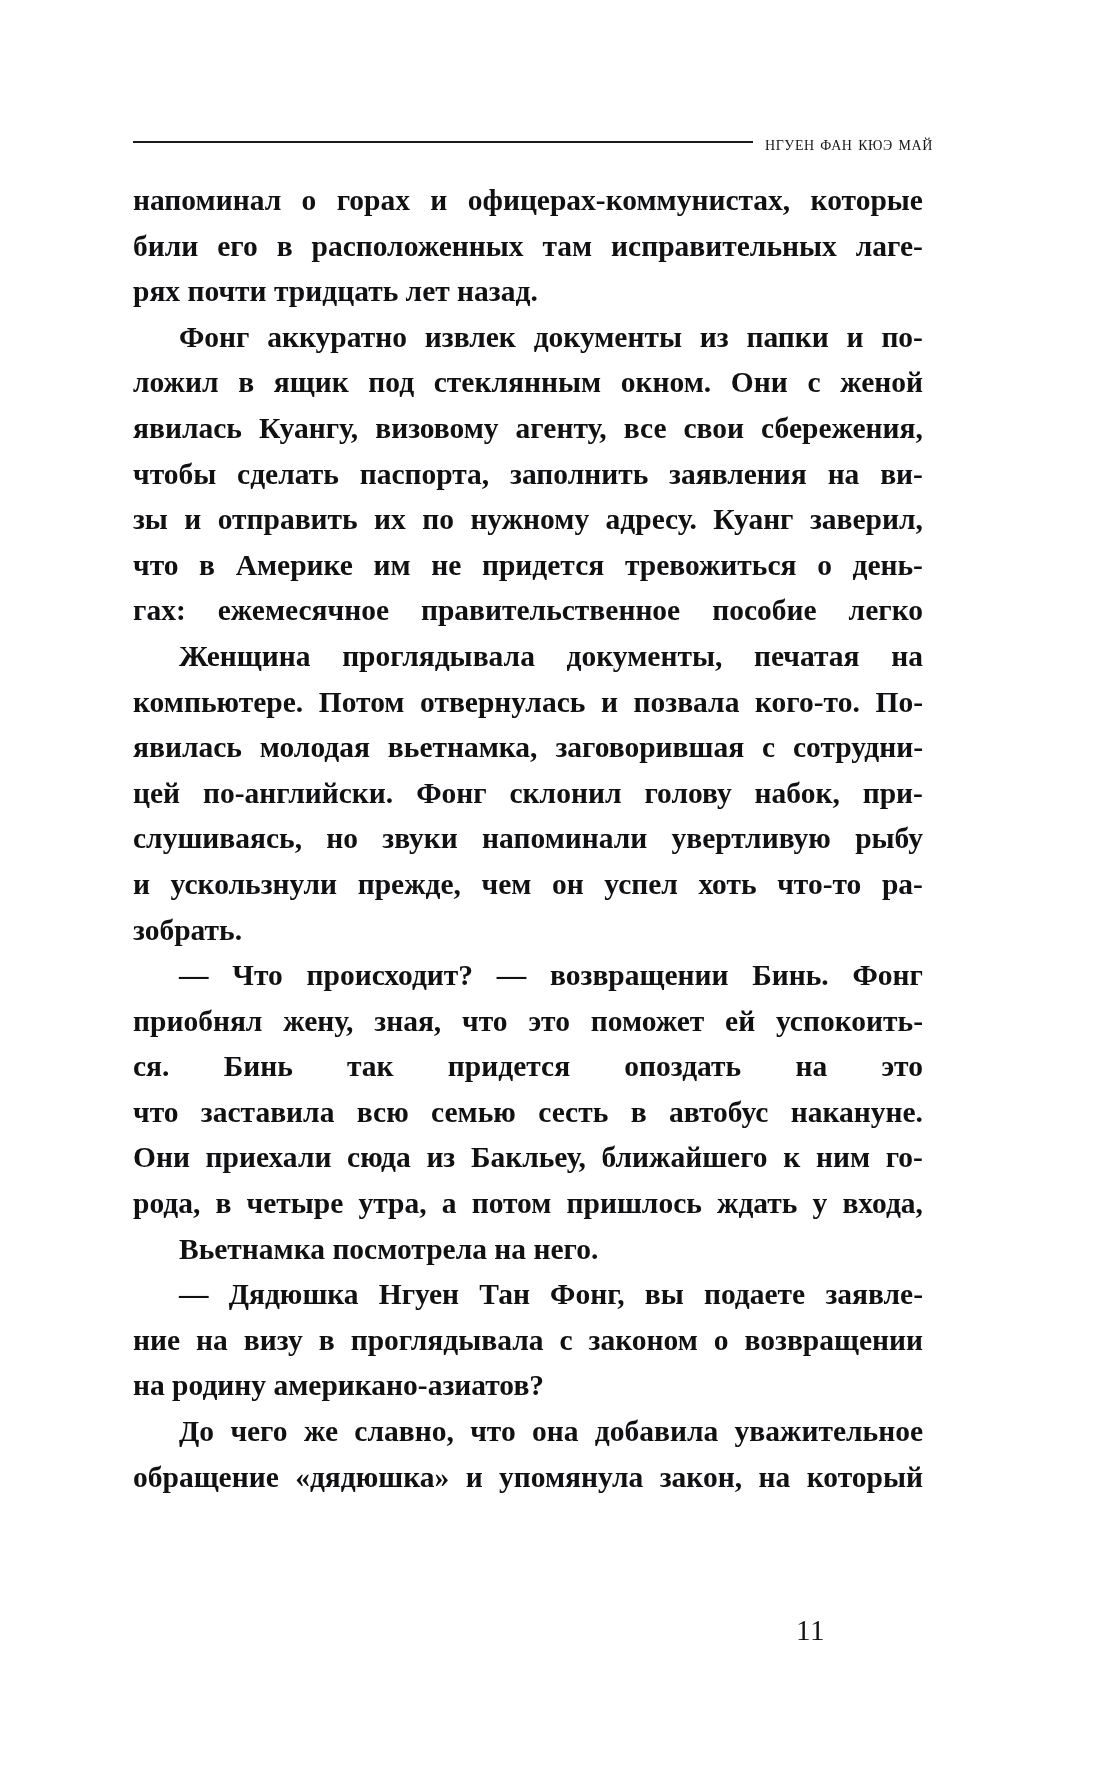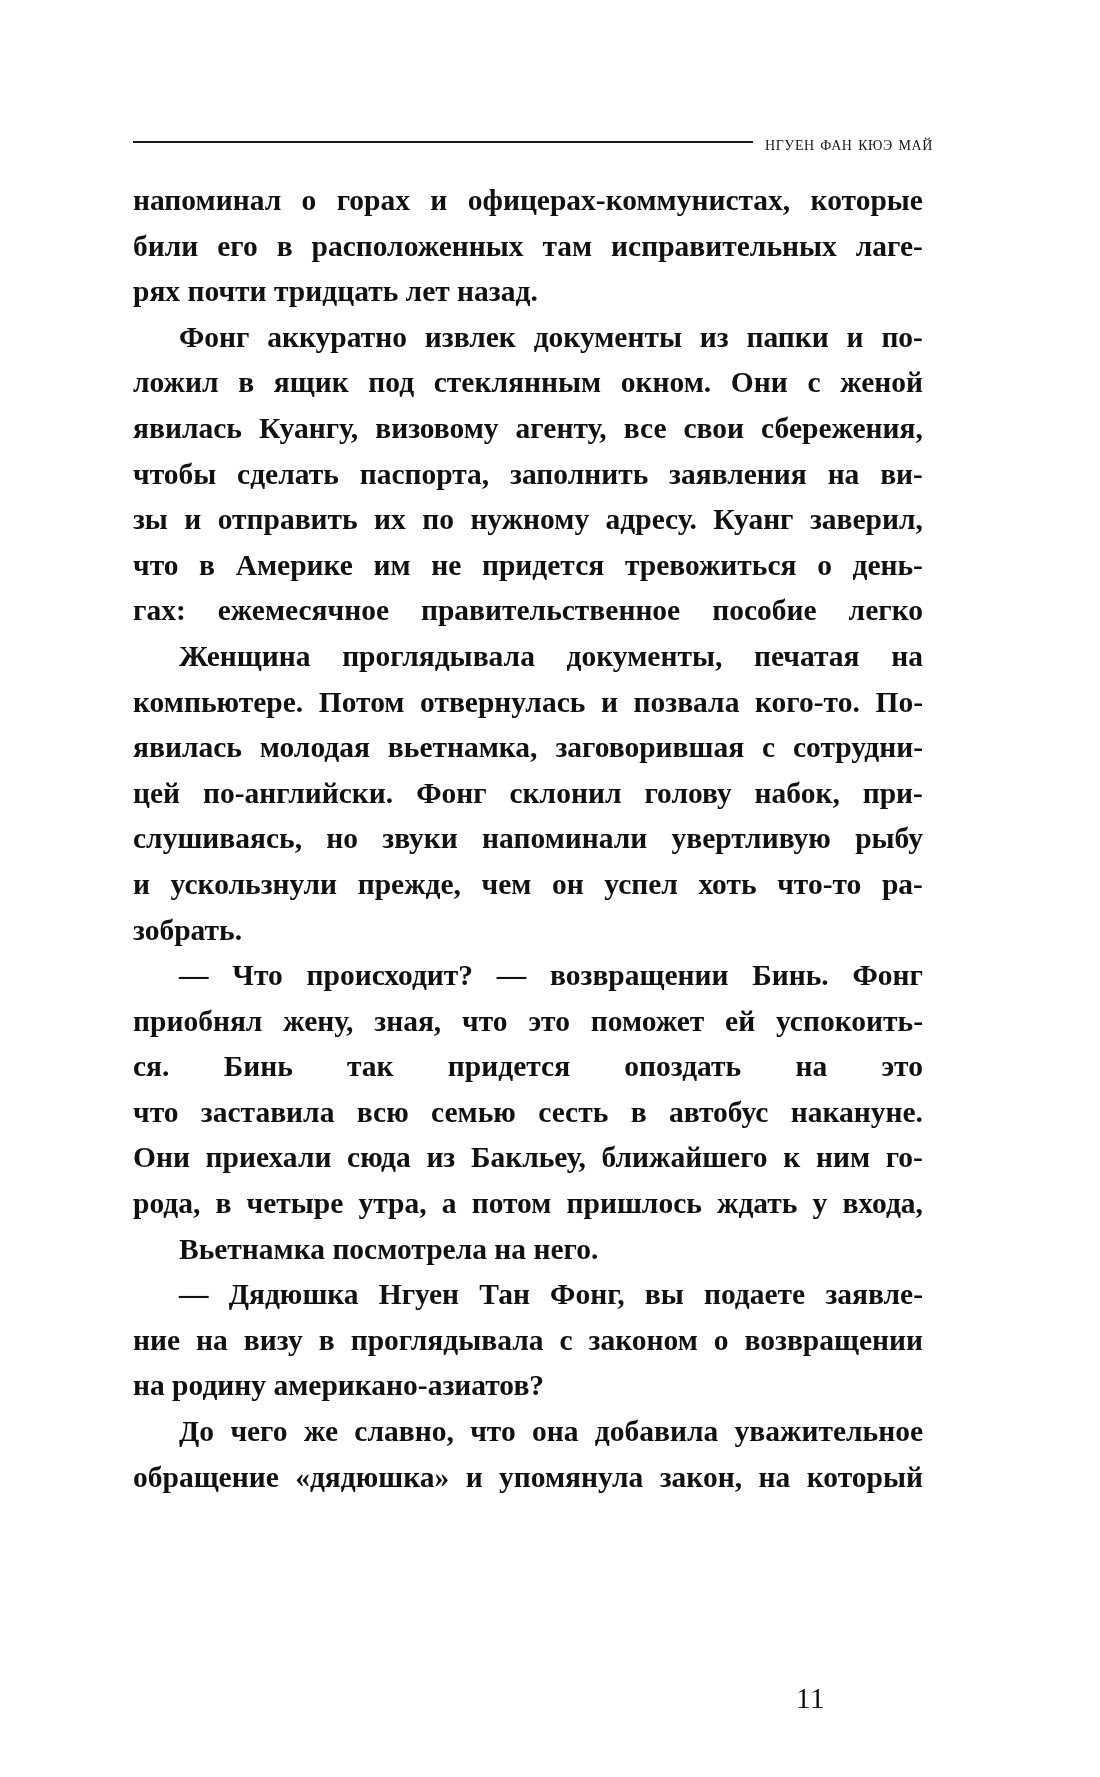--- a/index.html
+++ b/index.html
@@ -90,21 +90,21 @@
     padding-left: 46px;
   }
   .ln.indent.j {
     padding-left: 46px;
   }
 
   
   .folio {
     position: absolute;
     right: 195px;
-    top: 1680px;
+    top: 1612px;
     font-size: 29px;
     line-height: 36px;
     color: #111114;
     letter-spacing: 0.5px;
   }
 </style>
 </head>
 <body>
 
 <div class="page">

